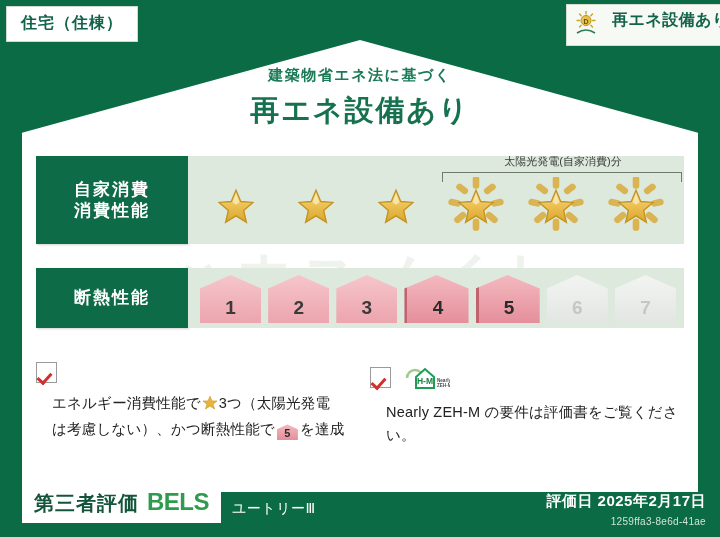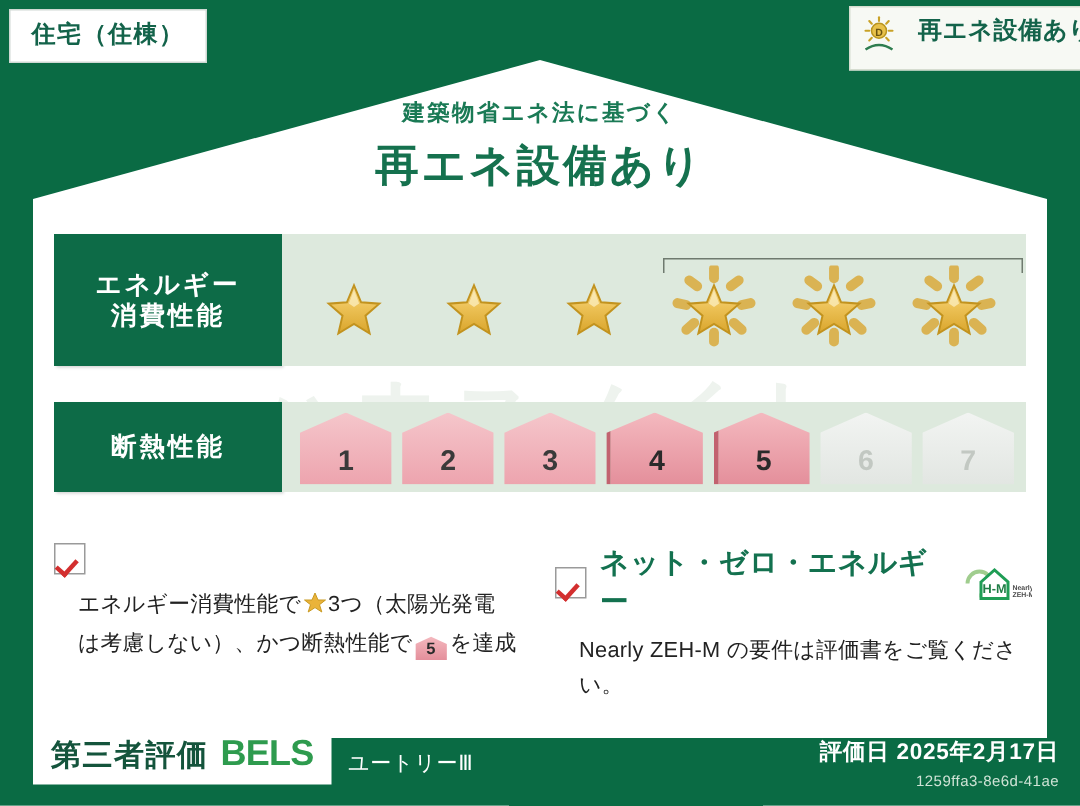--- a/index.html
+++ b/index.html
@@ -201,24 +201,25 @@
     <span class="txt">再エネ設備あり</span>
   </div>
 
   <div class="title-wrap">
     <div class="title-sub">建築物省エネ法に基づく</div>
     <div class="title-main">再エネ設備あり</div>
   </div>
 
   <div class="row" id="row-energy">
     <div class="row-label">
-      <span>エネルギー</span>
+      <span>自家消費</span>
       <span>消費性能</span>
     </div>
     <div class="row-body">
+      <div class="solar-note">太陽光発電(自家消費)分</div>
       <div class="solar-bracket"></div>
       <div class="stars" id="stars-container">
           <div class="star-cell">
             <svg class="star" viewBox="-9 -10 42 44">
          <defs>
            <linearGradient id="g0" x1="0" y1="0" x2="0" y2="1">
              <stop offset="0%" stop-color="#f7dd96"></stop>
              <stop offset="45%" stop-color="#edc257"></stop>
              <stop offset="100%" stop-color="#d9a52c"></stop>
            </linearGradient>
@@ -348,21 +349,20 @@
       <span>エネルギー消費性能で</span><span class="inline-star"><svg width="16" height="16" viewBox="0 0 24 24">
             <polygon points="12,2 15,9 22.5,9 16.5,13.7 18.8,21 12,16.6 5.2,21 7.5,13.7 1.5,9 9,9" fill="#eab33a" stroke="#c99a22" stroke-width="1"></polygon>
           </svg></span><span>3つ（太陽光発電</span><br>
       <span>は考慮しない）、かつ断熱性能で</span><span class="inline-chev">5</span><span>を達成</span>
     </div>
   </div>
 
   <div class="zeh" id="zeh-right">
     <div class="zeh-head">
       <span class="chk"></span>
-      <span class="zeh-title">ネット・ゼロ・エネルギー</span>
       <span class="zehm-logo">
         <svg width="46" height="30" viewBox="0 0 46 30">
           <path d="M3 16 a8 8 0 1 1 8 8" fill="none" stroke="#8fc47a" stroke-width="2.6" opacity=".85"></path>
           <path d="M12 15 L21 7 L30 15 L30 26 L12 26 Z" fill="#ffffff" stroke="#1f9d55" stroke-width="2"></path>
           <text x="21" y="22" font-size="8.5" font-family="Liberation Sans, sans-serif" fill="#1f7d45" text-anchor="middle" font-weight="bold">H-M</text>
           <text x="33" y="20" font-size="4.6" font-family="Liberation Sans, sans-serif" fill="#4a4a4a" font-weight="bold">Nearly</text>
           <text x="33" y="25" font-size="4.6" font-family="Liberation Sans, sans-serif" fill="#4a4a4a" font-weight="bold">ZEH-M</text>
         </svg>
       </span>
     </div>

